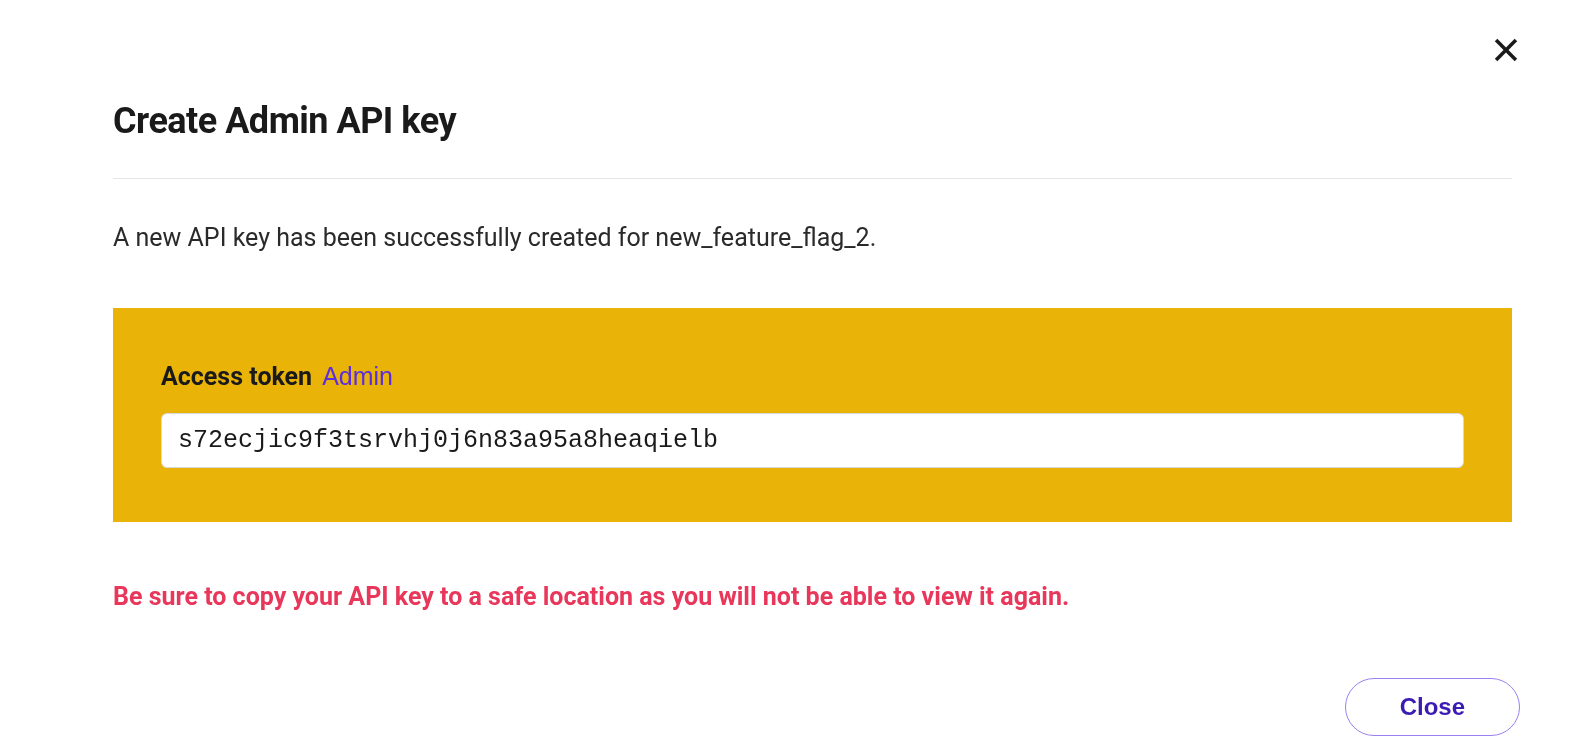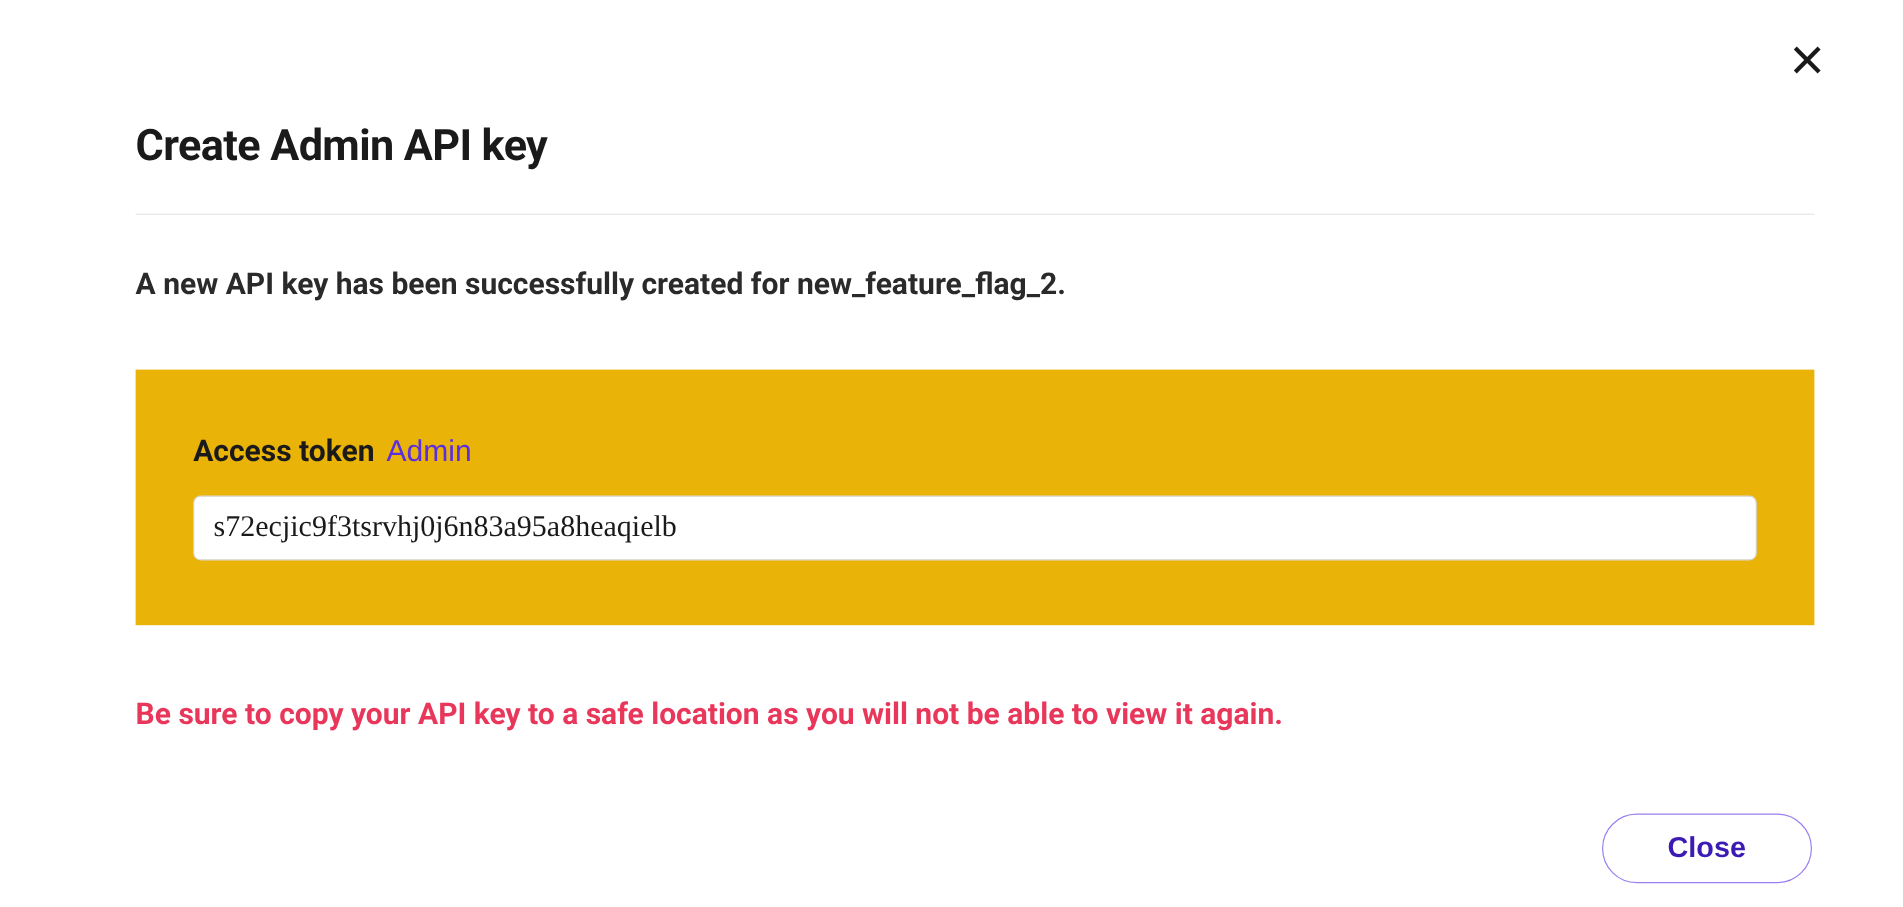--- a/index.html
+++ b/index.html
@@ -46,21 +46,21 @@
     }
     .divider {
       border: none;
       border-top: 1px solid #e5e5e5;
       margin-bottom: 44px;
     }
     .success-msg {
       font-size: 25px;
       color: #2a2a2a;
       margin-bottom: 56px;
-      font-weight: 700;
+      font-weight: 400;
     }
     .token-box {
       background: #eab308;
       padding: 54px 48px;
       margin-bottom: 60px;
     }
     .token-label-row {
       margin-bottom: 22px;
       display: flex;
       align-items: baseline;
@@ -81,33 +81,33 @@
       padding: 0;
     }
     .token-input {
       width: 100%;
       background: #ffffff;
       border: 1px solid #d8d8d8;
       border-radius: 6px;
       padding: 12px 16px;
       font-size: 25px;
       color: #1a1a1a;
-      font-family: Liberation Serif, serif;
+      font-family: Liberation Mono, monospace;
       font-weight: 400;
     }
     .warning {
       font-size: 25px;
       font-weight: 700;
       color: #e8375a;
       margin-bottom: 80px;
     }
     .footer {
       position: absolute;
       bottom: 20px;
-      right: 76px;
+      right: 66px;
     }
     .close-btn {
       background: #ffffff;
       border: 1.5px solid #9b7ff0;
       color: #3b1bb3;
       font-size: 24px;
       font-weight: 700;
       padding: 14px 54px;
       border-radius: 999px;
       cursor: pointer;

